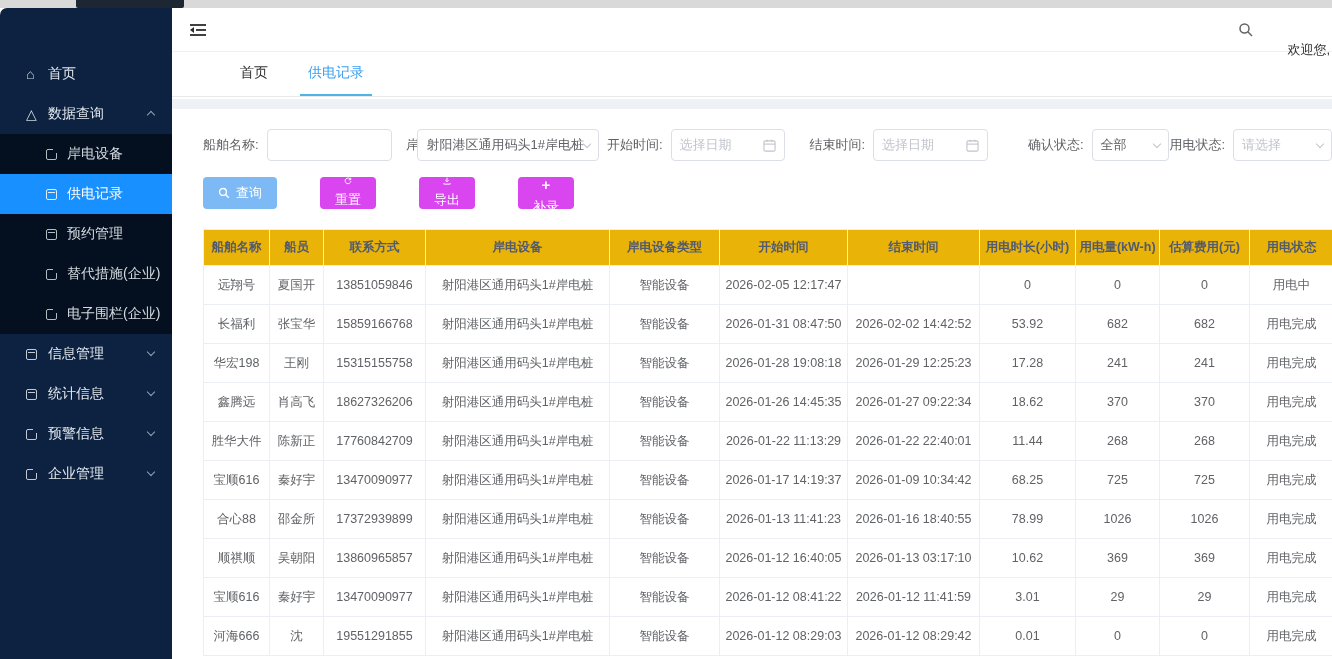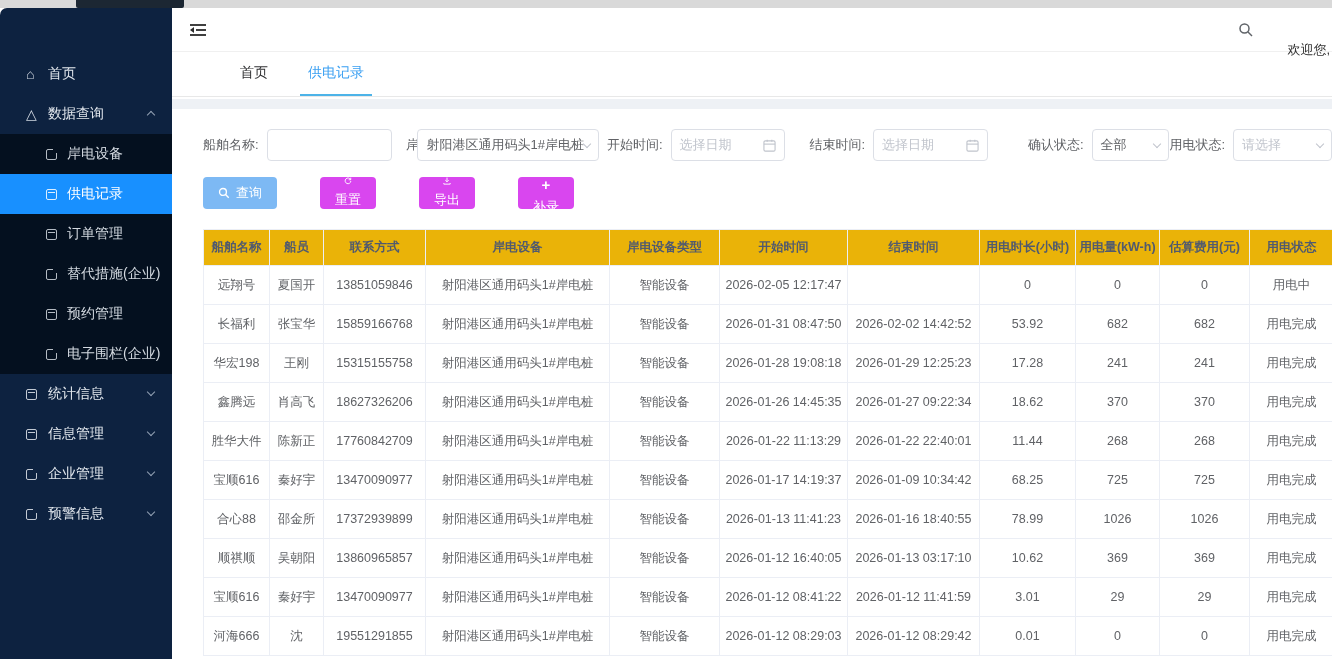--- a/index.html
+++ b/index.html
@@ -92,54 +92,50 @@
     <div class="sub-item">
       <span class="bx doc"></span>
       <span>岸电设备</span>
     </div>
     <div class="sub-item active">
       <span class="bx cal"></span>
       <span>供电记录</span>
     </div>
     <div class="sub-item">
       <span class="bx cal"></span>
-      <span>订单管理</span>
+      <span>预约管理</span>
     </div>
     <div class="sub-item">
       <span class="bx doc"></span>
       <span>替代措施(企业)</span>
     </div>
     <div class="sub-item">
-      <span class="bx cal"></span>
-      <span>预约管理</span>
-    </div>
-    <div class="sub-item">
       <span class="bx doc"></span>
       <span>电子围栏(企业)</span>
     </div>
   </div>
 
+  <div class="side-item parent">
+    <span class="bx cal"></span>
+    <span>信息管理</span>
+    <span class="chev down"></span>
+  </div>
   <div class="side-item parent">
     <span class="bx cal"></span>
     <span>统计信息</span>
     <span class="chev down"></span>
   </div>
   <div class="side-item parent">
-    <span class="bx cal"></span>
-    <span>信息管理</span>
+    <span class="bx doc"></span>
+    <span>预警信息</span>
     <span class="chev down"></span>
   </div>
   <div class="side-item parent">
     <span class="bx doc"></span>
     <span>企业管理</span>
-    <span class="chev down"></span>
-  </div>
-  <div class="side-item parent">
-    <span class="bx doc"></span>
-    <span>预警信息</span>
     <span class="chev down"></span>
   </div>
 </div>
 
 <div class="main">
 
   <div class="hdr">
     <span class="fold-ic">
       <svg width="20" height="20" viewBox="0 0 20 20">
           <g stroke="#2b2b2b" stroke-width="1.8">

